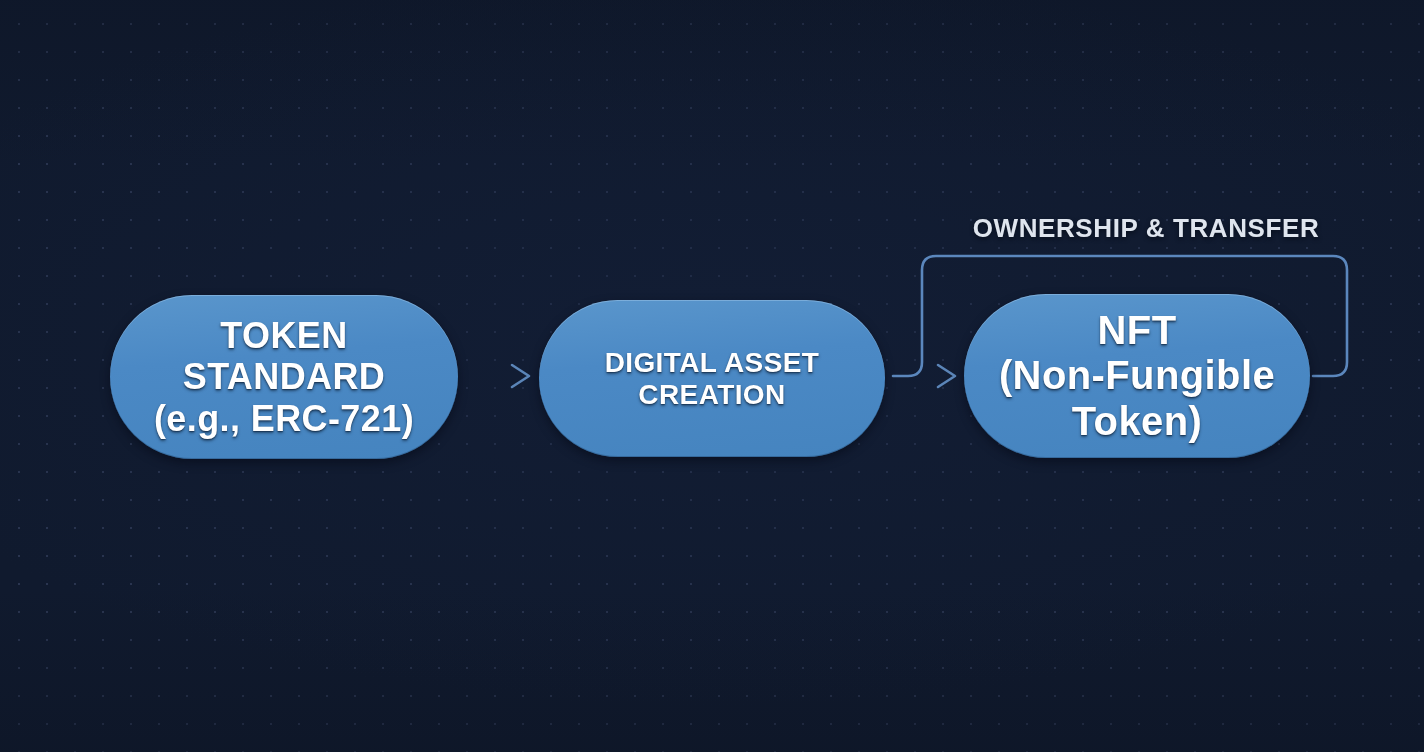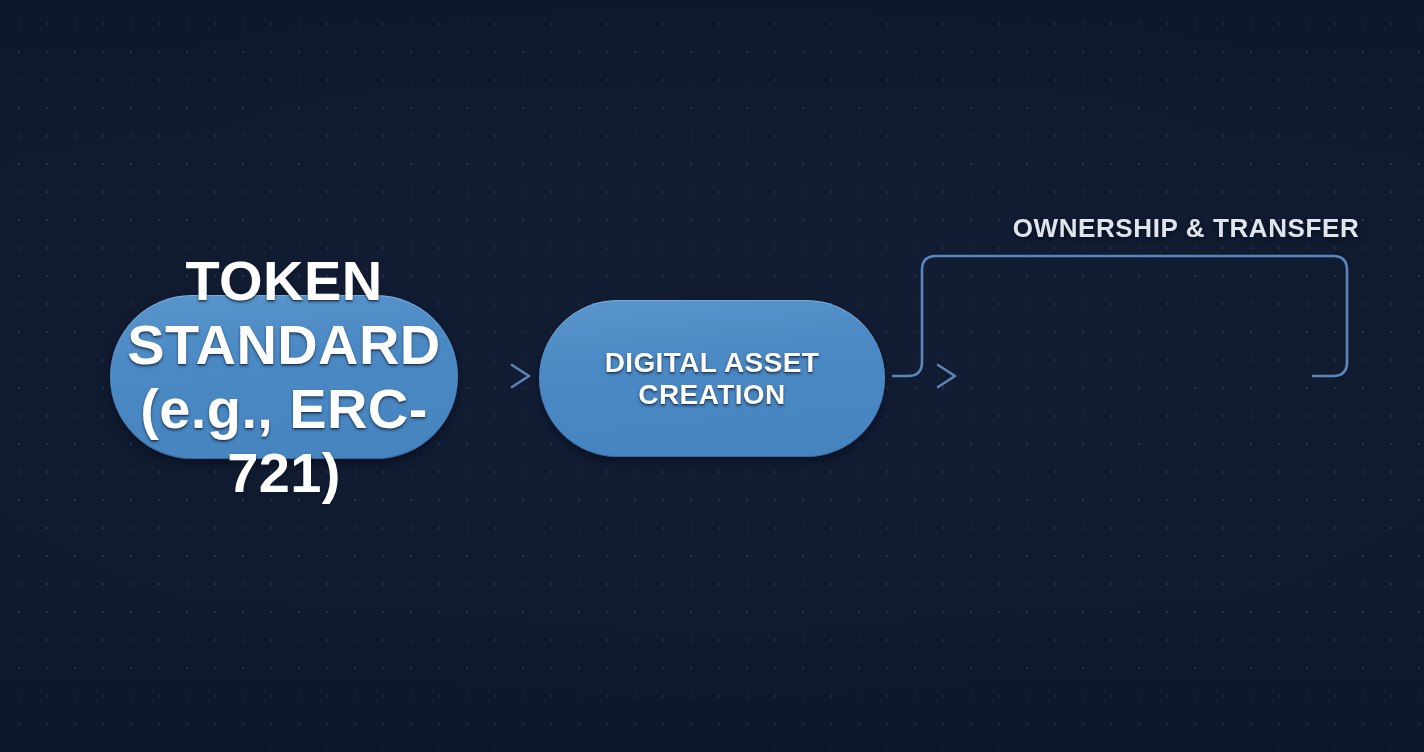--- a/index.html
+++ b/index.html
@@ -67,41 +67,41 @@
     padding: 0 14px;
     white-space: pre-line;
   }
 
   #node-token {
     left: 110px;
     top: 295px;
     width: 348px;
     height: 164px;
   }
-  #node-token .node-label { font-size: 56px; }
+  #node-token .node-label { font-size: 36px; }
 
   #node-asset {
     left: 539px;
     top: 300px;
     width: 346px;
     height: 157px;
   }
   #node-asset .node-label { font-size: 28px; }
 
   #node-nft {
     left: 964px;
     top: 294px;
     width: 346px;
     height: 164px;
   }
   #node-nft .node-label { font-size: 40px; }
 
   #loop-label {
     position: absolute;
-    left: 968px;
+    left: 928px;
     top: 213px;
     width: 436px;
     text-align: center;
     color: #dfe5ee;
     font-size: 26px;
     font-weight: bold;
     letter-spacing: 0.6px;
     text-shadow: 0 2px 4px rgba(6,12,24,0.8);
   }
 </style>
@@ -140,16 +140,21 @@
     <span class="node-label">TOKEN
 STANDARD
 (e.g., ERC-721)</span>
   </div>
 
   <div class="node" id="node-asset">
     <span class="node-label">DIGITAL ASSET
 CREATION</span>
   </div>
 
+  <div class="node" id="node-nft">
+    <span class="node-label">NFT
+(Non-Fungible
+Token)</span>
+  </div>
 
   <div id="loop-label">OWNERSHIP &amp; TRANSFER</div>
 
 </div>
 
 </body></html>

